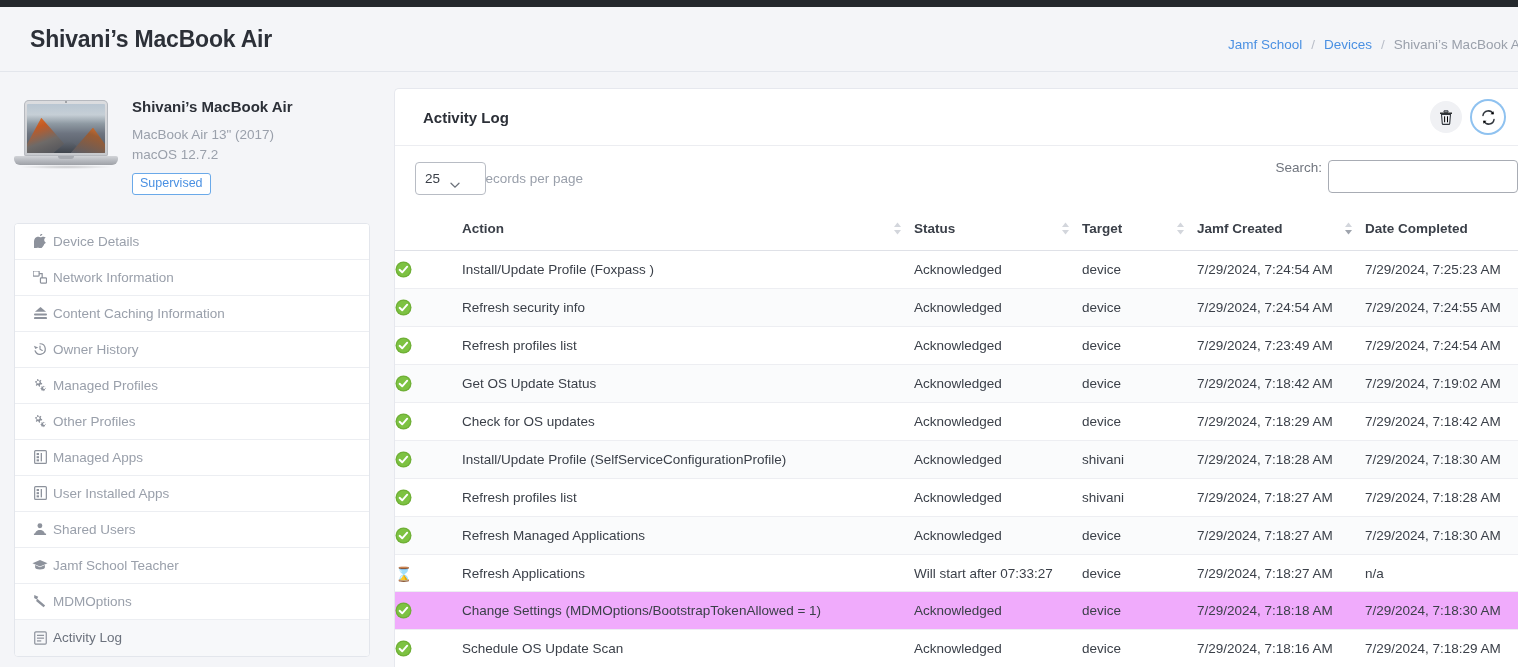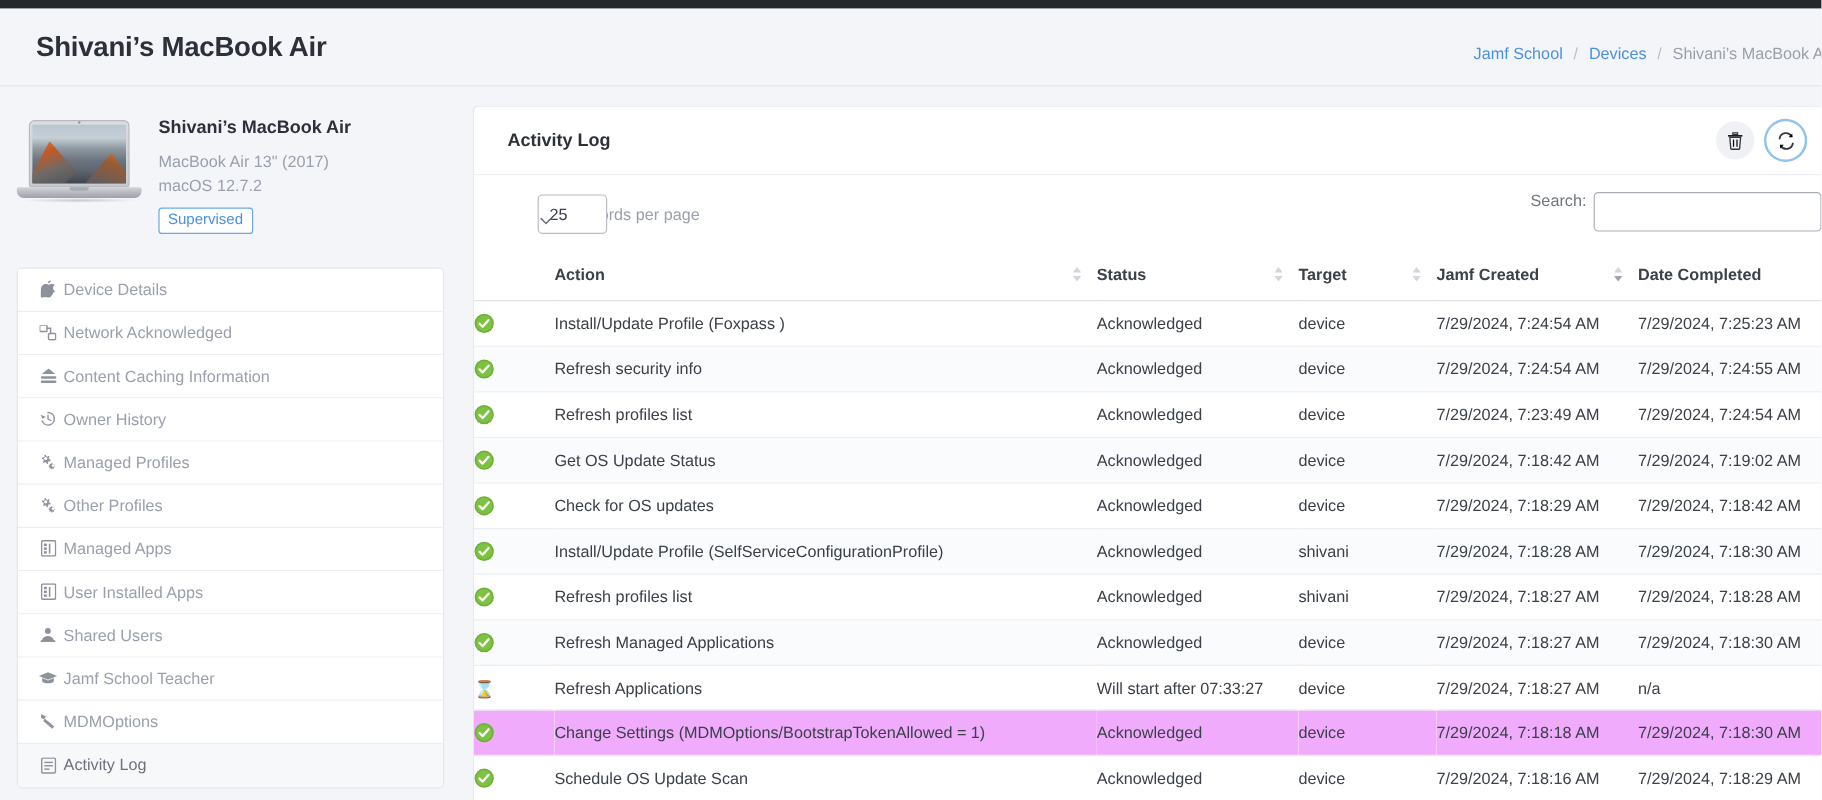--- a/index.html
+++ b/index.html
@@ -241,30 +241,29 @@
     padding: 16px 20px 14px 20px;
     position: relative;
     min-height: 60px;
   }
   .select-wrap {
     position: relative;
     width: 53px; height: 33px;
   }
   .records-select {
     appearance: none; -webkit-appearance: none;
-    width: 58px; height: 33px;
+    width: 71px; height: 33px;
     border: 1px solid #b8bcc4;
     border-radius: 4px;
     background: #fff;
     font-size: 13.5px;
     color: #3b4049;
     padding: 0 20px 0 9px;
     font-family: "Liberation Sans", sans-serif;
     cursor: pointer;
-    margin-left: 33px;
   }
   .select-caret {
     position: absolute; right: 8px; top: 13px;
     pointer-events: none; color: #6d727b;
   }
   .records-label {
     font-size: 13.5px; color: #9aa0ab; margin-left: 13px;
   }
   .search-box {
     position: absolute;
@@ -396,21 +395,21 @@
       </div>
 
       <div class="nav-item">
         <span class="nav-ico">
           <svg width="14" height="13" viewBox="0 0 16 15">
               <rect x="0" y="0" width="7" height="6" rx="1" fill="none" stroke="currentColor" stroke-width="1.4"></rect>
               <rect x="8.5" y="8" width="7" height="6" rx="1" fill="none" stroke="currentColor" stroke-width="1.4"></rect>
               <path d="M7 3h3.5v5" fill="none" stroke="currentColor" stroke-width="1.4"></path>
             </svg>
         </span>
-        <span class="nav-label">Network Acknowledged</span>
+        <span class="nav-label">Network Information</span>
       </div>
 
       <div class="nav-item">
         <span class="nav-ico">
           <svg width="15" height="13" viewBox="0 0 16 14">
               <path d="M8 0 L14 5 H2 Z"></path>
               <rect x="1" y="7" width="14" height="2.2" rx="1"></rect>
               <rect x="1" y="10.8" width="14" height="2.2" rx="1"></rect>
             </svg>
         </span>

